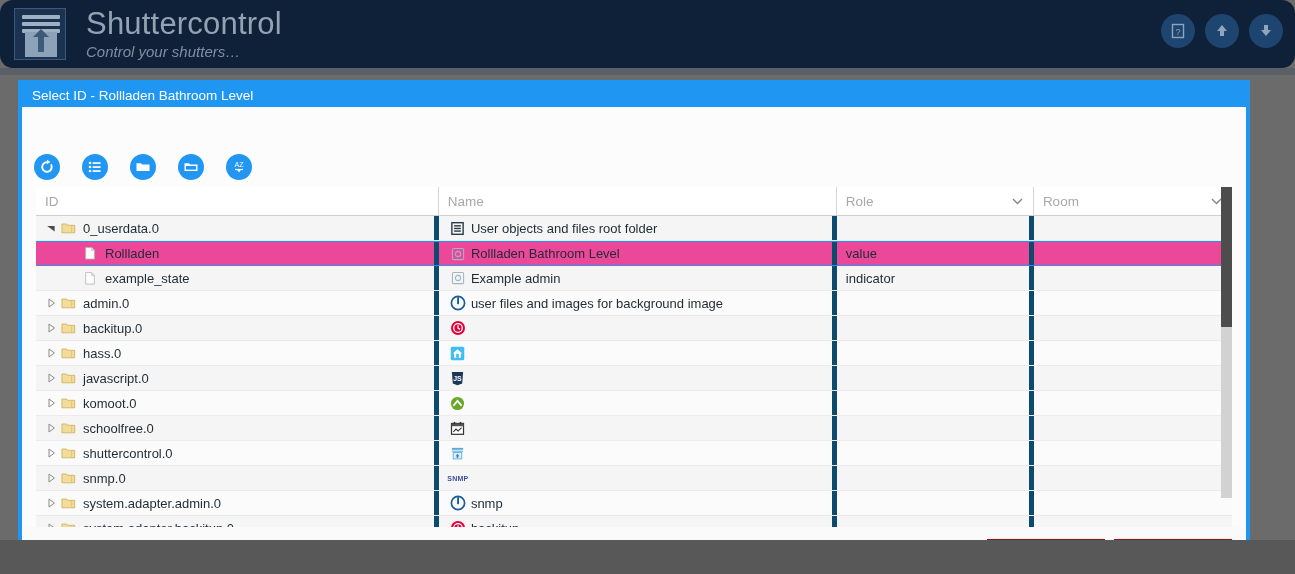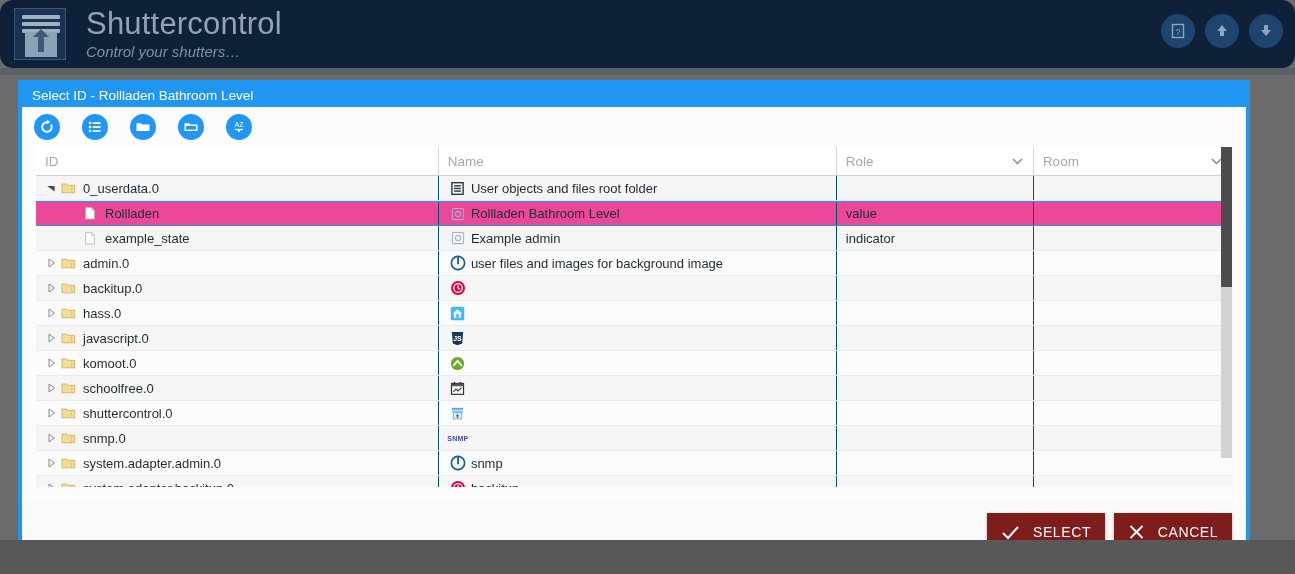--- a/index.html
+++ b/index.html
@@ -64,21 +64,21 @@
     border: 4px solid #1e96f2; background: #fafafa;
     display: flex; flex-direction: column;
   }
   .dialog-titlebar {
     height: 23px; background: #1e96f2; color: #fff;
     display: flex; align-items: center; padding-left: 10px;
     font-size: 13.5px; flex: none;
   }
   .dialog-body { flex: 1; display: flex; flex-direction: column; background: #fcfcfc; position: relative; }
 
-  .toolbar { height: 40px; display: flex; align-items: center; padding-left: 12px; gap: 22px; flex: none; }
+  .toolbar { height: 40px; display: flex; align-items: center; padding-left: 12px; gap: 22px; flex: none; margin-top: 40px; }
   .tb-btn {
     width: 26px; height: 26px; border-radius: 50%; background: #2196f3;
     display: flex; align-items: center; justify-content: center; cursor: pointer;
   }
   .tb-btn svg { display: block; }
 
   
   .table-wrap { flex: 1; position: relative; overflow: hidden; padding: 0 14px 0 14px; }
   .thead {
     display: flex; height: 29px; border-bottom: 1px solid #cfcfcf;
@@ -98,21 +98,21 @@
   .tbody { position: relative; height: 311px; overflow: hidden; background: #fff; }
   .trow {
     display: flex; height: 25px; align-items: stretch;
     border-bottom: 1px solid #ebebeb; background: #f5f5f5;
   }
   .trow.alt { background: #fbfbfb; }
   .trow.selected {
     background: #ec4899; border-top: 1px solid #2196f3; border-bottom: 1px solid #2196f3;
   }
   .td {
-    display: flex; align-items: center; border-right: 1px solid #0c4a6e;
+    display: flex; align-items: center; border-right: 5px solid #0c4a6e;
     font-size: 13px; color: #1f2b33; overflow: hidden; white-space: nowrap;
   }
   .td:last-child { border-right: none; }
   .td-id   { width: 415px; padding-left: 8px; }
   .td-name { width: 410px; padding-left: 6px; }
   .td-role { width: 203px; padding-left: 9px; }
   .td-room { width: 204px; }
 
   .tri {
     width: 14px; flex: none; display: flex; align-items: center; justify-content: center;

